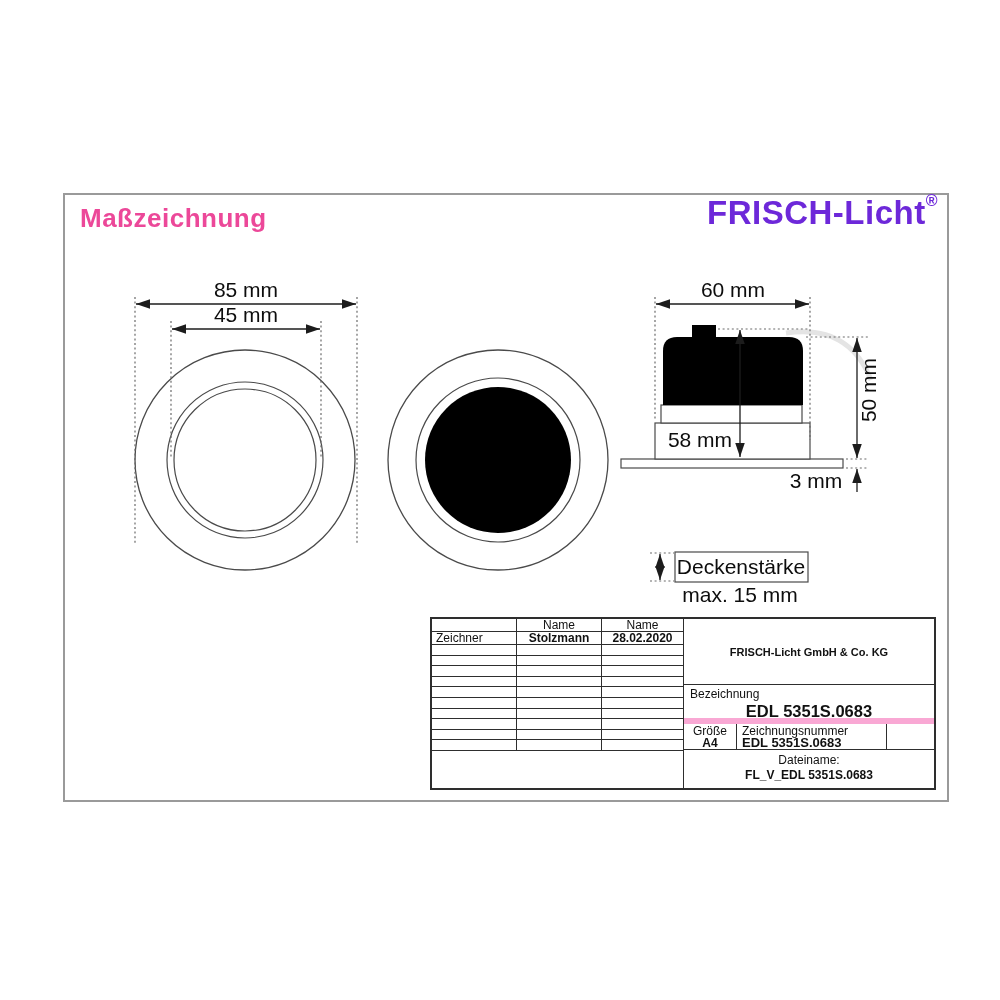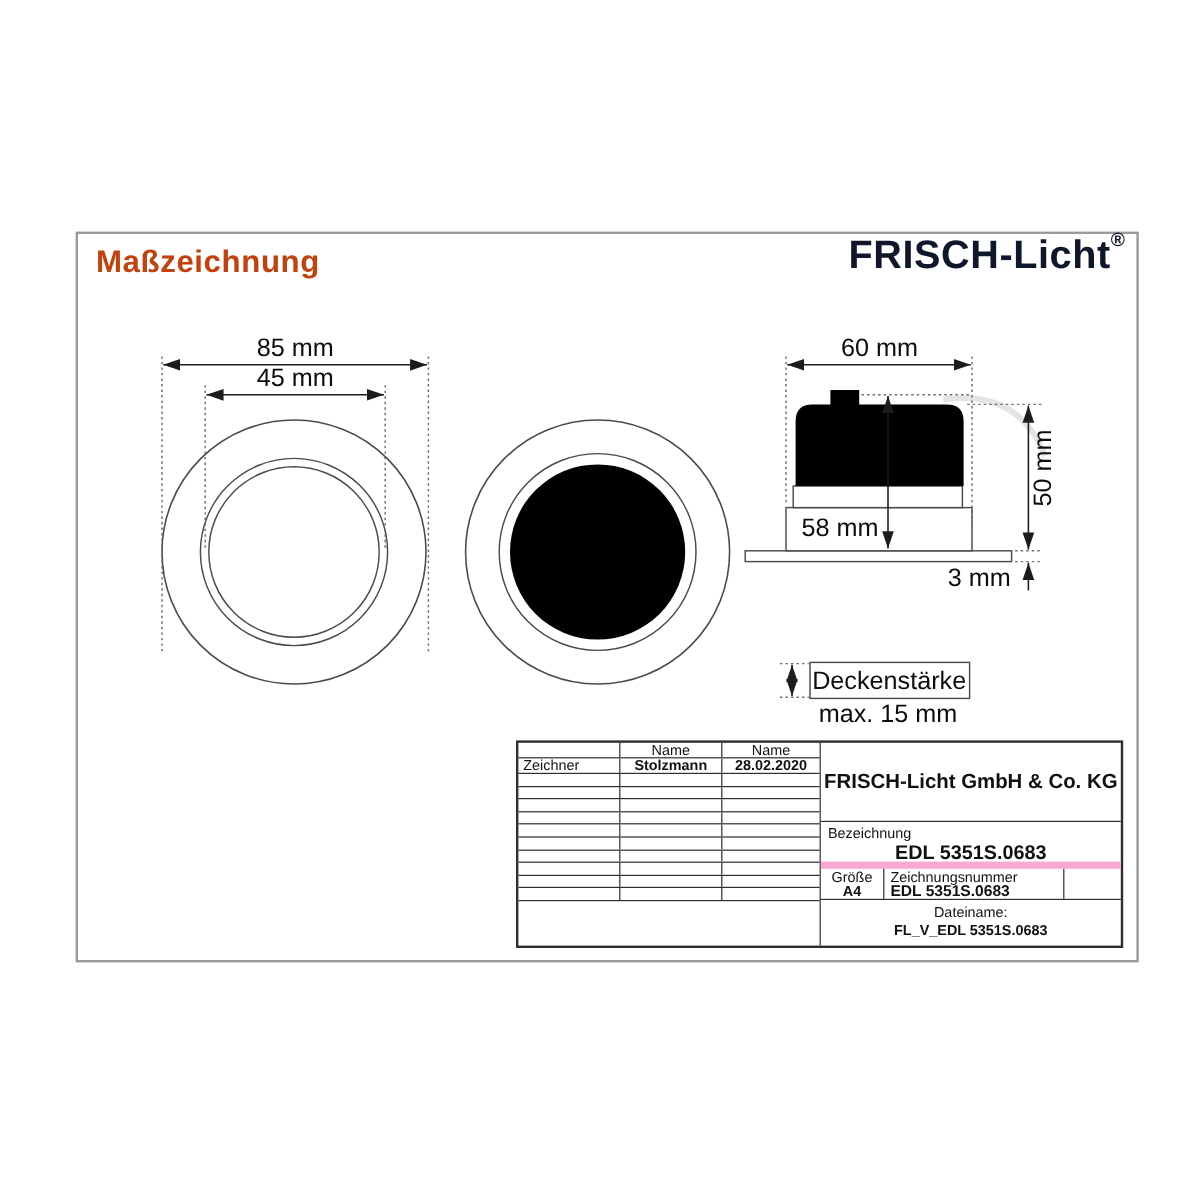--- a/index.html
+++ b/index.html
@@ -1,40 +1,40 @@
 <!DOCTYPE html>
 <html><head>
 <meta charset="utf-8">
 <style>
   html,body{margin:0;padding:0;background:#fff;}
   body{font-family:"Liberation Sans","DejaVu Sans",sans-serif;color:#111;}
   .canvas{position:relative;width:1000px;height:1000px;background:#fff;overflow:hidden;}
   .frame{position:absolute;left:63px;top:193px;width:886px;height:609px;border:2px solid #9a9a9a;box-sizing:border-box;background:#fff;}
-  .page-title{position:absolute;left:80px;top:203px;font-size:26px;font-weight:bold;color:#c2410c;letter-spacing:.5px;}
-  .logo{position:absolute;left:695px;top:192px;width:255px;text-align:center;font-size:33px;font-weight:bold;color:#0f172a;letter-spacing:0.5px;}
+  .page-title{position:absolute;left:80px;top:203px;font-size:26px;font-weight:bold;color:#ec4899;letter-spacing:.5px;}
+  .logo{position:absolute;left:695px;top:192px;width:255px;text-align:center;font-size:33px;font-weight:bold;color:#6d28d9;letter-spacing:0.5px;}
   .logo sup{font-size:16px;vertical-align:18px;}
   svg{position:absolute;left:0;top:0;}
   svg text{font-family:"Liberation Sans","DejaVu Sans",sans-serif;fill:#0d0d0d;}
   .dimtext{font-size:21px;}
 
   
   .tblock{position:absolute;left:430px;top:617px;width:506px;height:173px;border:2px solid #2e2e2e;box-sizing:border-box;display:flex;font-size:12px;}
   .tb-left{width:253px;box-sizing:border-box;border-right:1px solid #2e2e2e;display:flex;flex-direction:column;gap:32px;}
   .tb-rows{height:132px;display:flex;flex-direction:column;box-sizing:border-box;}
   .tb-row{display:flex;flex:1 1 auto;border-bottom:1px solid #2e2e2e;box-sizing:border-box;}
   .tb-row.hdr{flex:0 0 12px;}
   .tb-row.zr{flex:0 0 13px;}
   .tb-cell{box-sizing:border-box;border-right:1px solid #2e2e2e;overflow:hidden;white-space:nowrap;line-height:12px;padding:0 4px;}
   .tb-cell.c1{width:85px;}
   .tb-cell.c2{width:85px;text-align:center;}
   .tb-cell.c3{width:81px;text-align:center;border-right:none;}
   .tb-bottom{flex:1 1 auto;}
   .bold{font-weight:bold;}
   .tb-right{width:251px;display:flex;flex-direction:column;box-sizing:border-box;}
-  .tb-company{height:66px;box-sizing:border-box;border-bottom:1px solid #2e2e2e;display:flex;align-items:center;justify-content:center;font-weight:bold;font-size:17px;text-align:center;}
+  .tb-company{height:66px;box-sizing:border-box;border-bottom:1px solid #2e2e2e;display:flex;align-items:center;justify-content:center;font-weight:bold;font-size:11px;text-align:center;}
   .tb-bez{height:39px;box-sizing:border-box;border-bottom:6px solid #f9a8d4;padding:2px 6px;}
   .tb-bez .lbl{font-size:12px;}
   .tb-bez .val{font-size:16.5px;font-weight:bold;text-align:center;margin-top:1px;}
   .tb-size{height:26px;box-sizing:border-box;border-bottom:1px solid #2e2e2e;display:flex;}
   .tb-size .sz{width:53px;box-sizing:border-box;border-right:1px solid #2e2e2e;text-align:center;line-height:12px;padding-top:1px;}
   .tb-size .zn{flex:1;box-sizing:border-box;border-right:1px solid #2e2e2e;padding:1px 5px;line-height:12px;}
   .tb-size .spare{width:47px;}
   .tb-file{flex:1;padding:3px 6px;line-height:15px;text-align:center;}
 </style>
 </head>

